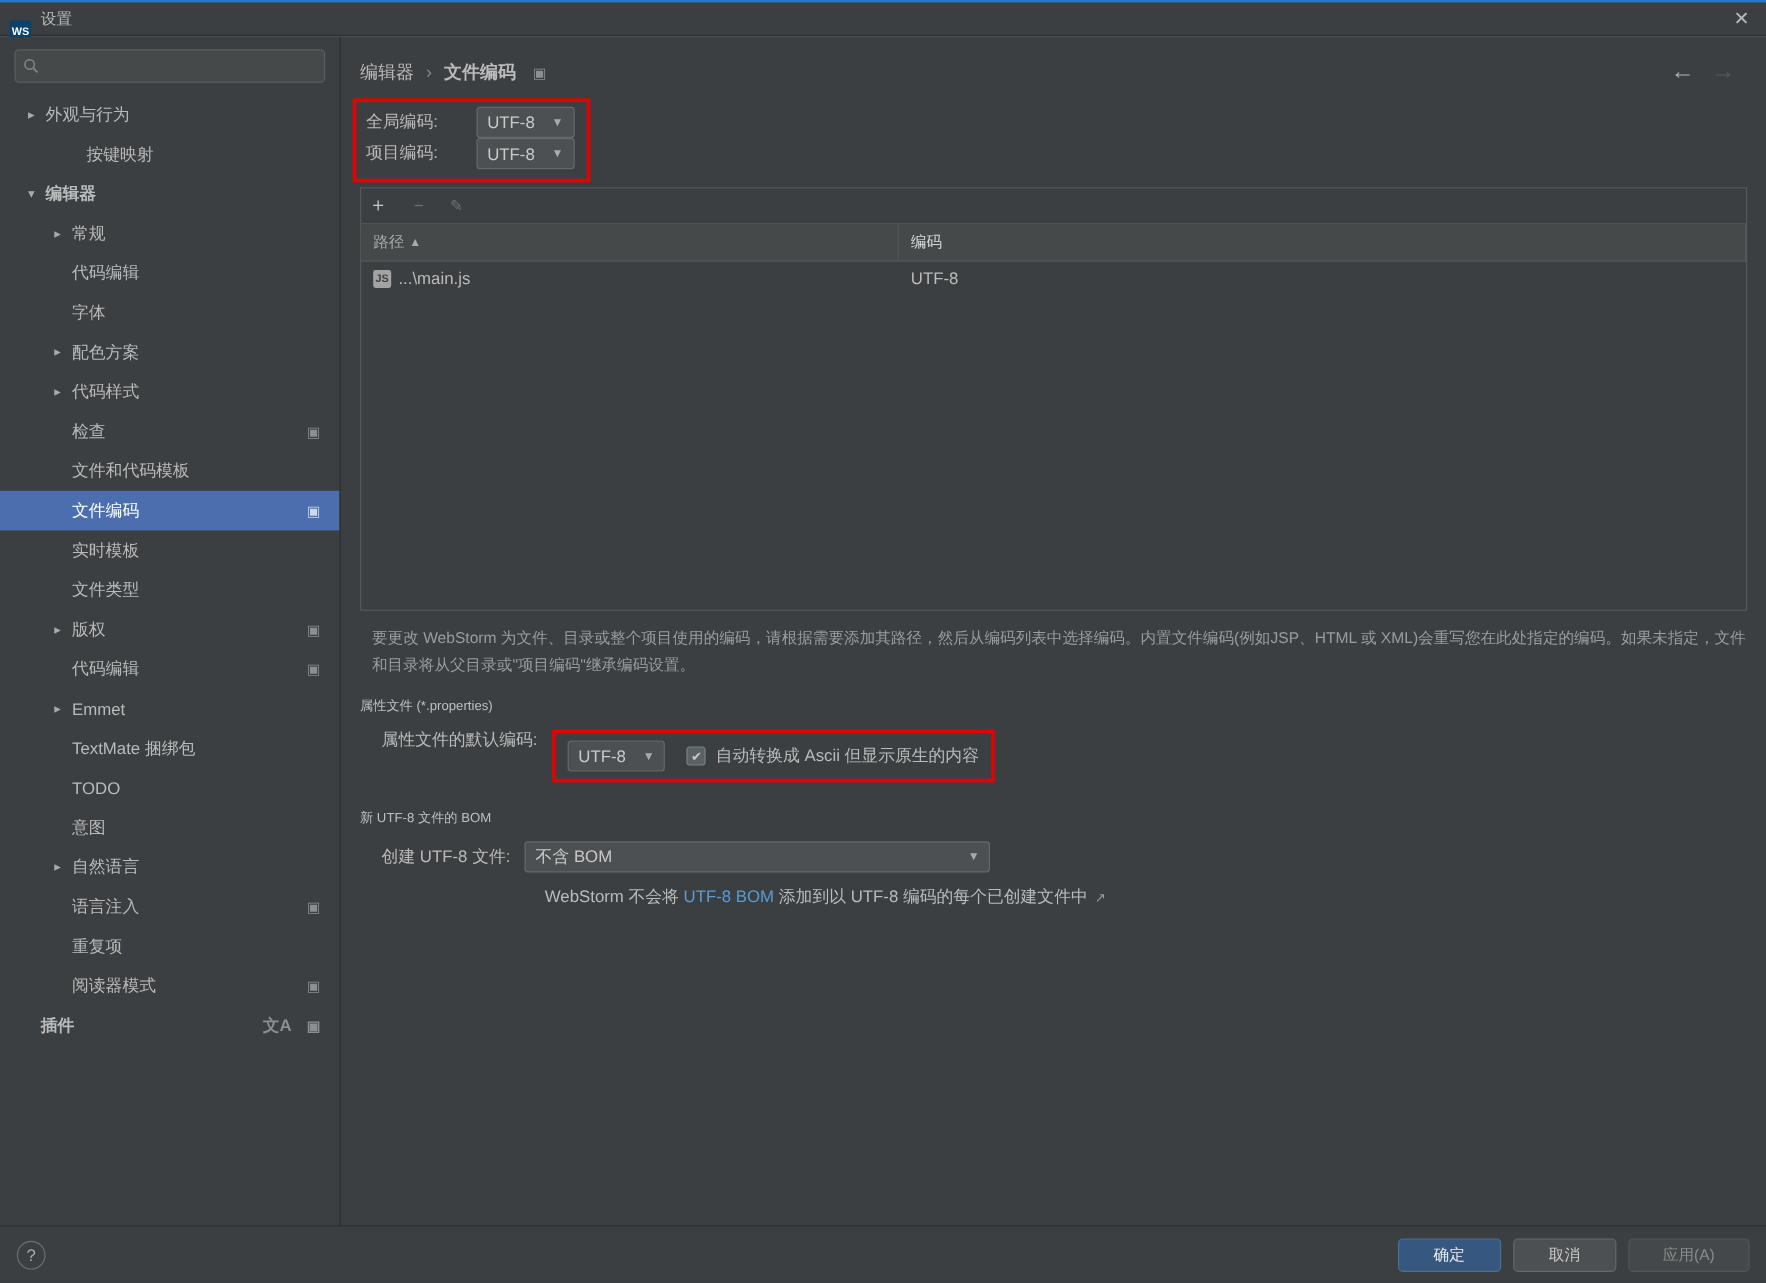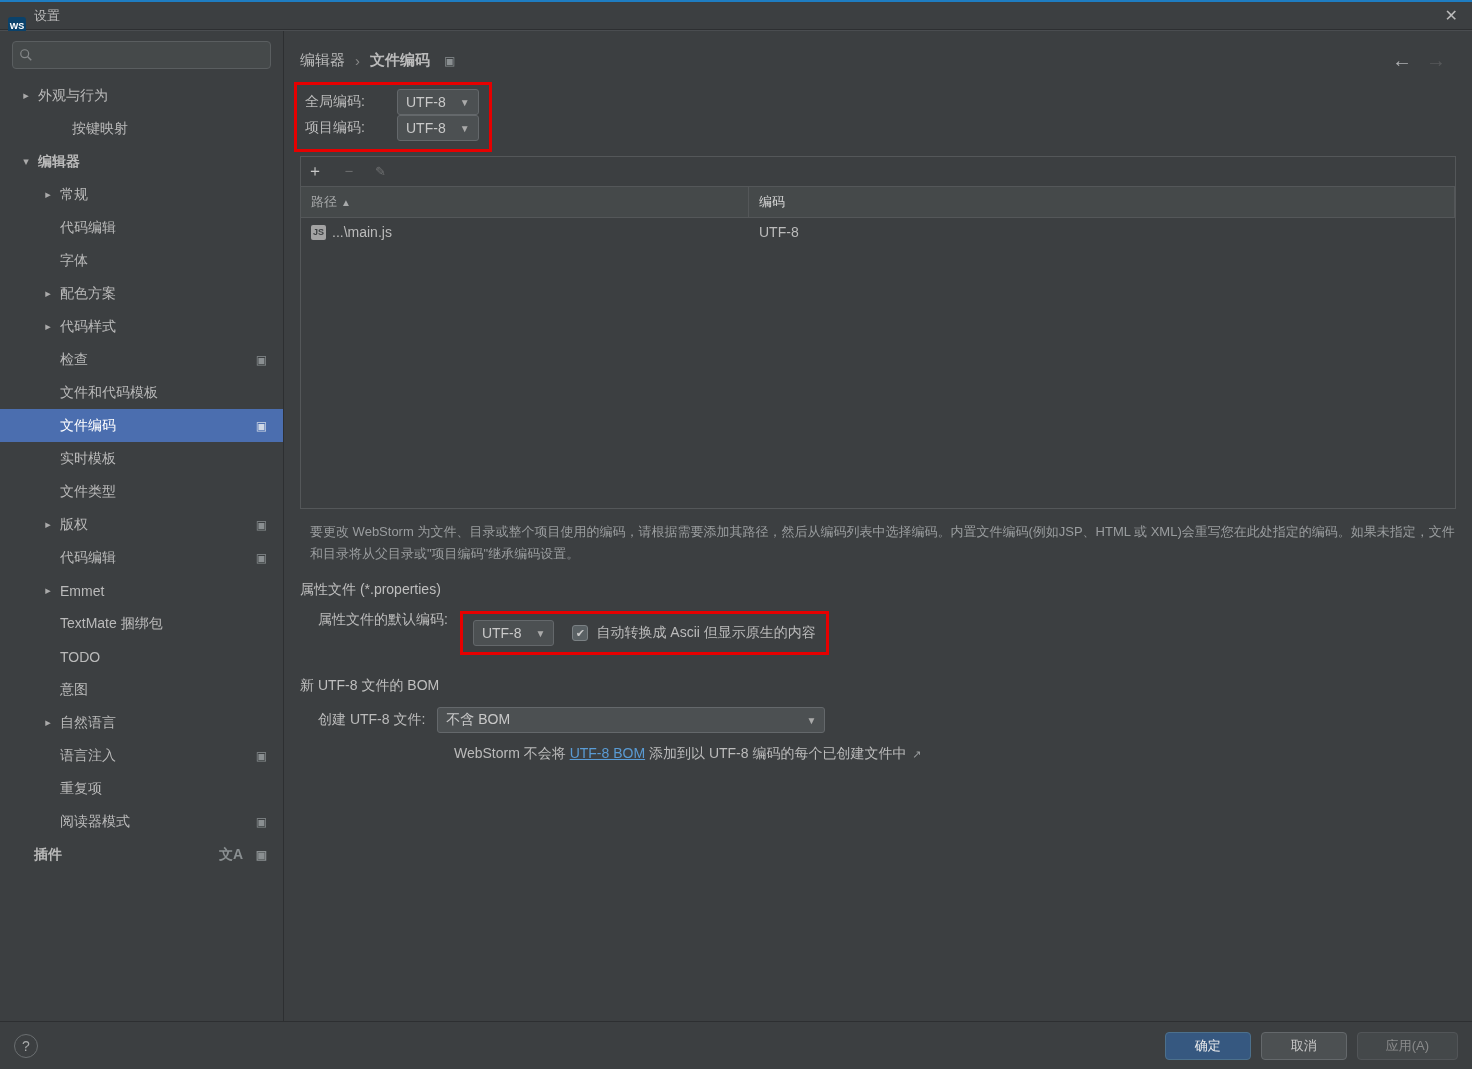--- a/index.html
+++ b/index.html
@@ -88,27 +88,27 @@
   .thead{display:flex;background:#45494A;border-bottom:1px solid #545759;}
   .th{padding:6px 10px;border-right:1px solid #545759;font-size:13px;color:#A8AAAB;}
   .th.path{flex:0 0 448px;display:flex;align-items:center;gap:4px;}
   .th.enc{flex:1;color:#D9D9D9;}
   .tbody{min-height:290px;}
   .tr{display:flex;align-items:center;height:28px;}
   .td.path{flex:0 0 448px;padding-left:10px;display:flex;align-items:center;gap:6px;}
   .td.enc{flex:1;padding-left:10px;}
   .js-icon{width:15px;height:15px;background:#a3a3a3;border-radius:2px;display:flex;align-items:center;justify-content:center;font-size:9px;font-weight:bold;color:#3C3F41;}
   .helptext{color:#9A9D9F;font-size:13px;line-height:1.7;padding:12px 16px 0 26px;}
-  .subhead{color:#BFBFBF;font-size:14px;padding:16px 16px 6px 16px;}
+  .subhead{color:#BFBFBF;font-size:11px;padding:16px 16px 6px 16px;}
   .indent{padding:6px 16px 6px 34px;}
   .redbox2{border:3px solid #E60000;padding:6px 10px;display:inline-flex;align-items:center;gap:18px;}
   .cbwrap{display:flex;align-items:center;gap:8px;}
   .cb{width:16px;height:16px;background:#5A6164;border:1px solid #7B8184;border-radius:3px;display:flex;align-items:center;justify-content:center;color:#C9C9C9;font-size:11px;}
   .wide-select{width:388px;justify-content:space-between;}
-  .linkish{color:#5A9BD4;text-decoration:underline;}
+  .linkish{color:#5A9BD4;}
   .ext-icon{font-size:11px;color:#9A9D9F;margin-left:2px;}
   
   .footer{
     height:48px;display:flex;align-items:center;padding:0 14px;
     border-top:1px solid #2d2f31;background:#3C3F41;
   }
   .helpbtn{width:24px;height:24px;border:1px solid #6a6e70;border-radius:50%;display:flex;align-items:center;justify-content:center;color:#A8AAAB;font-size:14px;cursor:pointer;}
   .footer .spacer{flex:1;}
   .btn{
     height:28px;min-width:86px;padding:0 28px;margin-left:10px;

